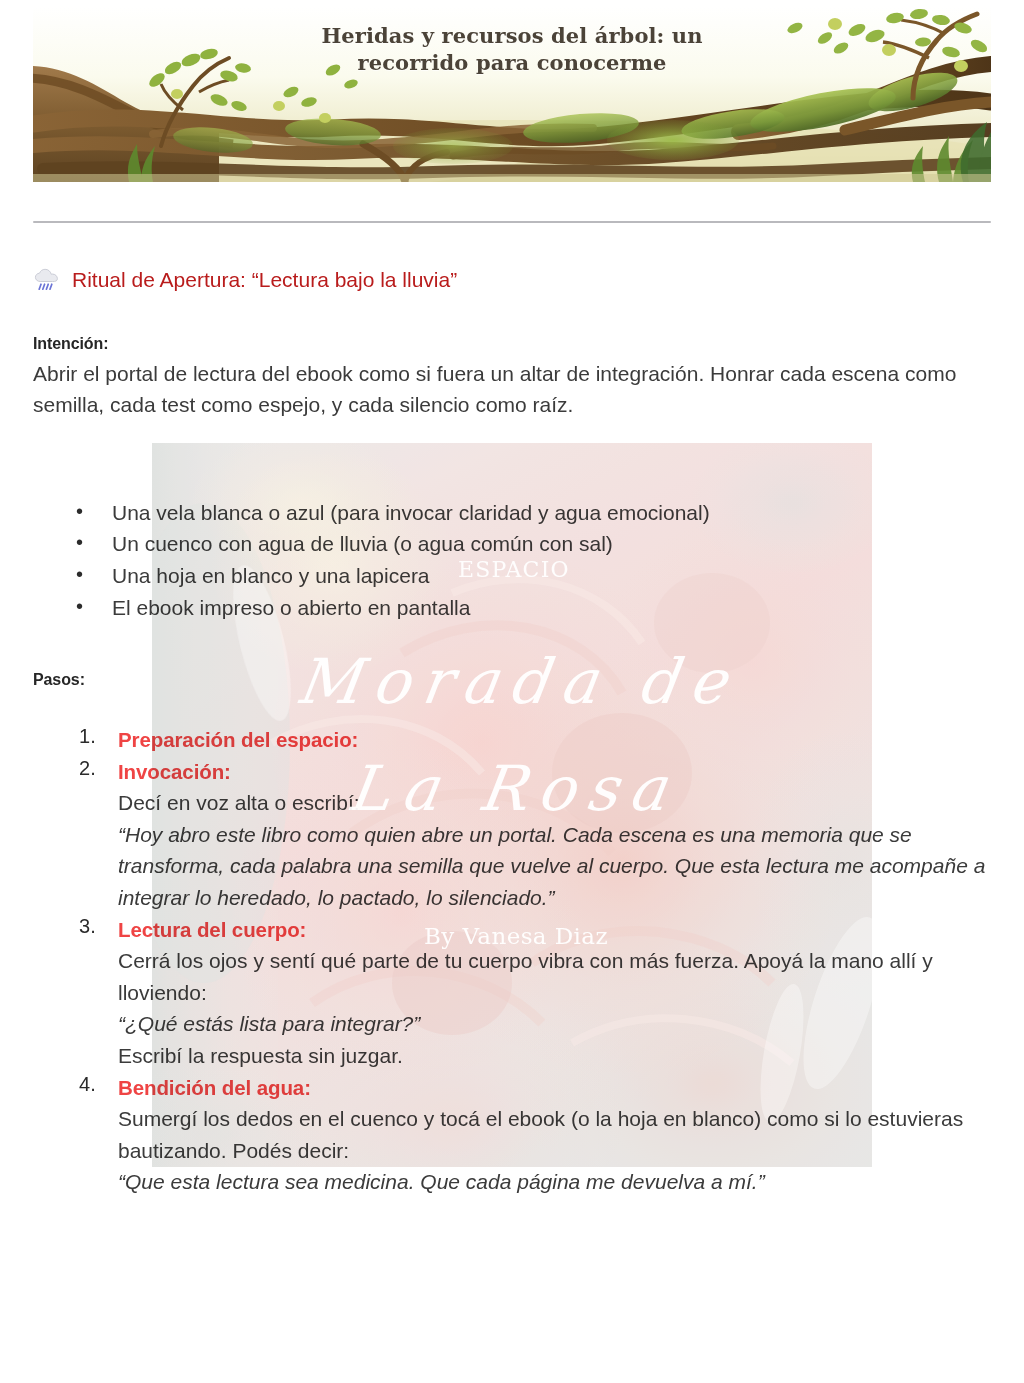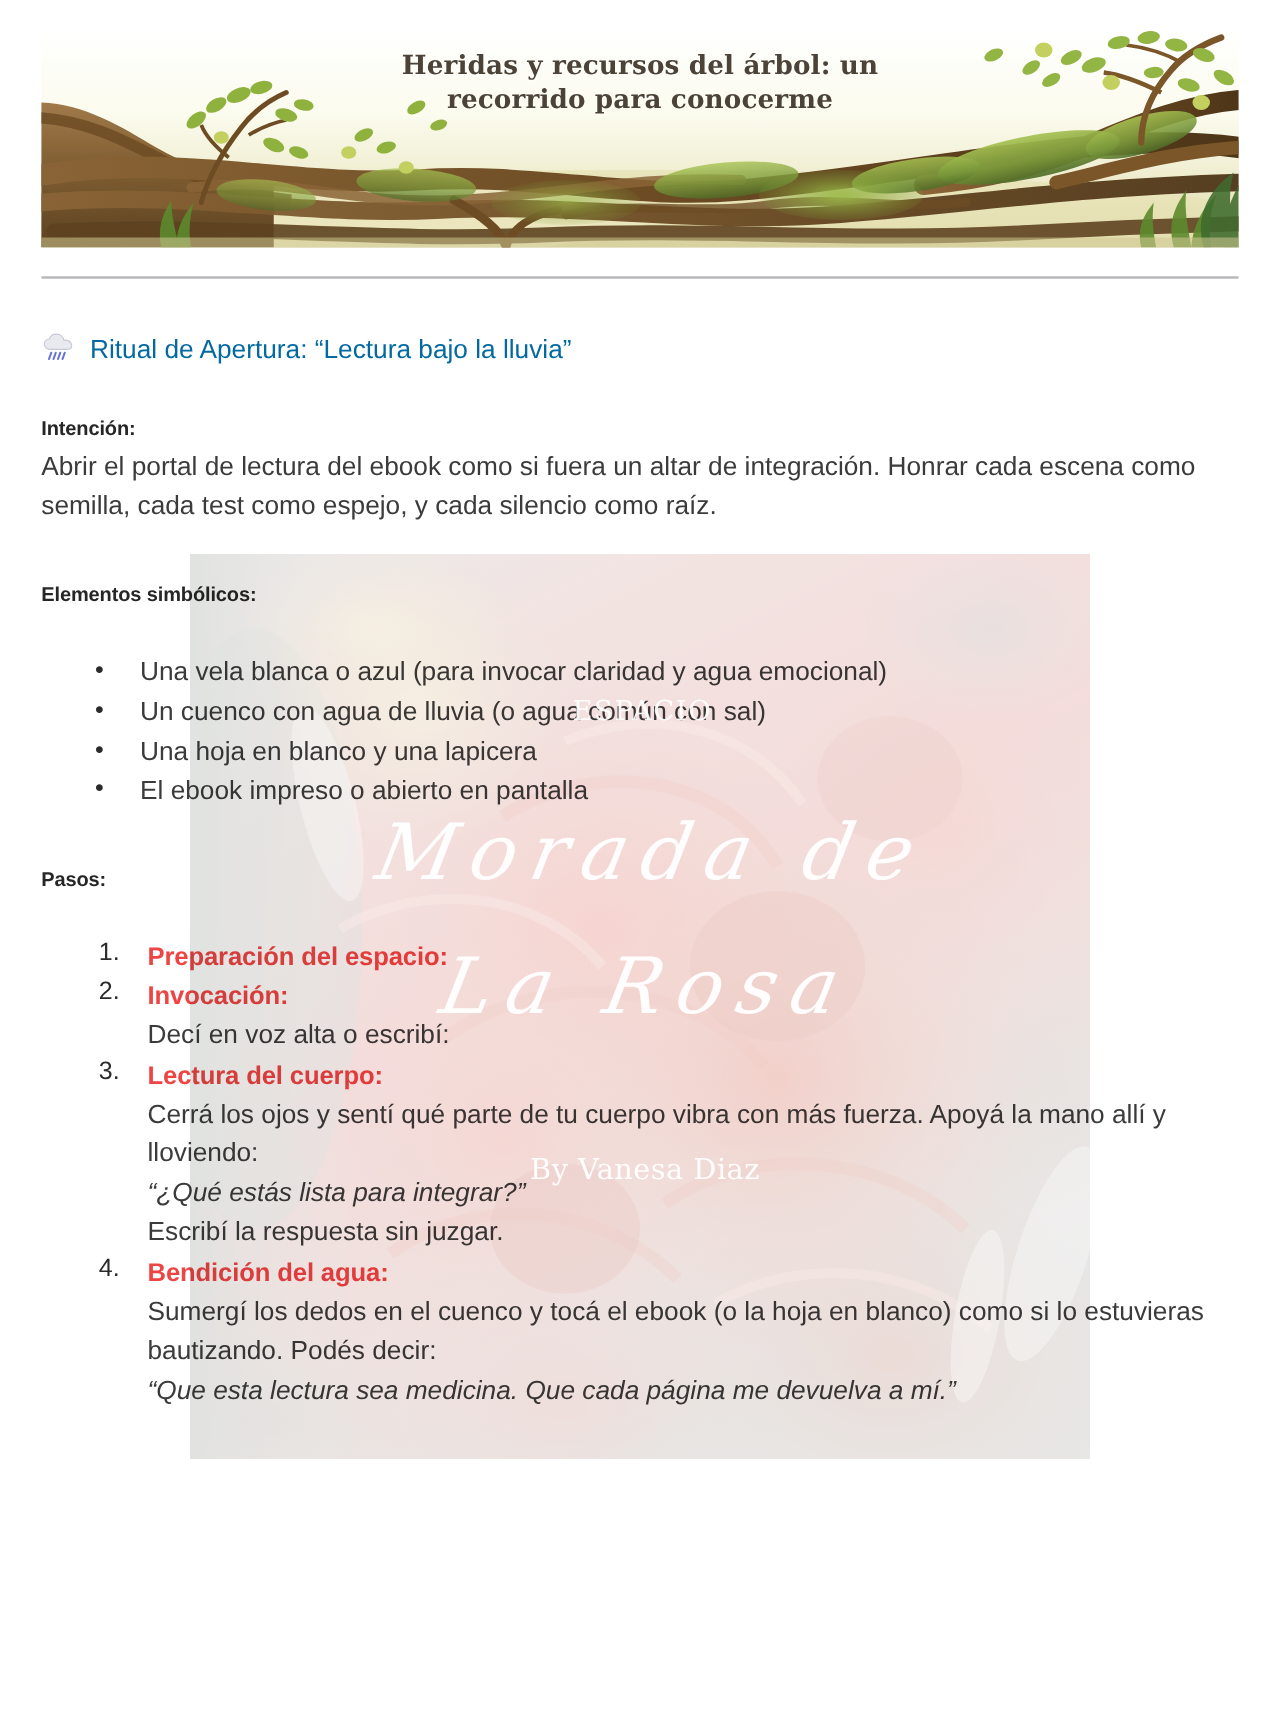--- a/index.html
+++ b/index.html
@@ -15,21 +15,21 @@
     overflow: hidden;
     font-family: "Liberation Sans", sans-serif;
     color: #3a3a3a;
     -webkit-font-smoothing: antialiased;
   }
 
   
   .banner {
     position: absolute;
     left: 33px;
-    top: 22px;
+    top: 6px;
     width: 958px;
     height: 176px;
     overflow: hidden;
     background: linear-gradient(180deg,
         #ffffff 0%,
         #fdfdf6 30%,
         #f4f3dd 52%,
         #eae7c4 70%,
         #e3dfb4 86%,
         #d9d4a3 100%);
@@ -71,25 +71,25 @@
   
   .doc {
     position: absolute;
     left: 33px;
     top: 266px;
     width: 958px;
     z-index: 3;
   }
   .ritual-line {
     display: flex;
-    align-items: flex-start;
+    align-items: flex-end;
     gap: 11px;
     font-size: 21px;
     line-height: 1.35;
-    color: #0369a1;
+    color: #b91c1c;
     margin-bottom: 38px;
   }
   .rain-icon {
     flex: 0 0 auto;
     width: 28px;
     height: 26px;
     position: relative;
     display: inline-block;
   }
 
@@ -466,21 +466,20 @@
       </svg>
     </span>
     <span>Ritual de Apertura: “Lectura bajo la lluvia”</span>
   </div>
 
   <h2 class="section-head">Intención:</h2>
   <p class="para">Abrir el portal de lectura del ebook como si fuera un altar de integración. Honrar cada escena como semilla, cada test como espejo, y cada silencio como raíz.</p>
 
   <div class="spacer-lg"></div>
 
-  <h2 class="section-head">Elementos simbólicos:</h2>
 
   <div class="spacer-md"></div>
 
   <ul class="symbols">
     <li>Una vela blanca o azul (para invocar claridad y agua emocional)</li>
     <li>Un cuenco con agua de lluvia (o agua común con sal)</li>
     <li>Una hoja en blanco y una lapicera</li>
     <li>El ebook impreso o abierto en pantalla</li>
   </ul>
 
@@ -490,20 +489,21 @@
 
   <div class="spacer-md"></div>
 
   <ol class="steps">
     <li>
       <div class="step-title">Preparación del espacio:</div>
     </li>
     <li>
       <div class="step-title">Invocación:</div>
       <div class="step-body">Decí en voz alta o escribí:</div>
+      <div class="step-quote">“Hoy abro este libro como quien abre un portal. Cada escena es una memoria que se transforma, cada palabra una semilla que vuelve al cuerpo. Que esta lectura me acompañe a integrar lo heredado, lo pactado, lo silenciado.”</div>
     </li>
     <li>
       <div class="step-title">Lectura del cuerpo:</div>
       <div class="step-body">Cerrá los ojos y sentí qué parte de tu cuerpo vibra con más fuerza. Apoyá la mano allí y lloviendo:</div>
       <div class="step-quote">“¿Qué estás lista para integrar?”</div>
       <div class="step-body">Escribí la respuesta sin juzgar.</div>
     </li>
     <li>
       <div class="step-title">Bendición del agua:</div>
       <div class="step-body">Sumergí los dedos en el cuenco y tocá el ebook (o la hoja en blanco) como si lo estuvieras bautizando. Podés decir:</div>

